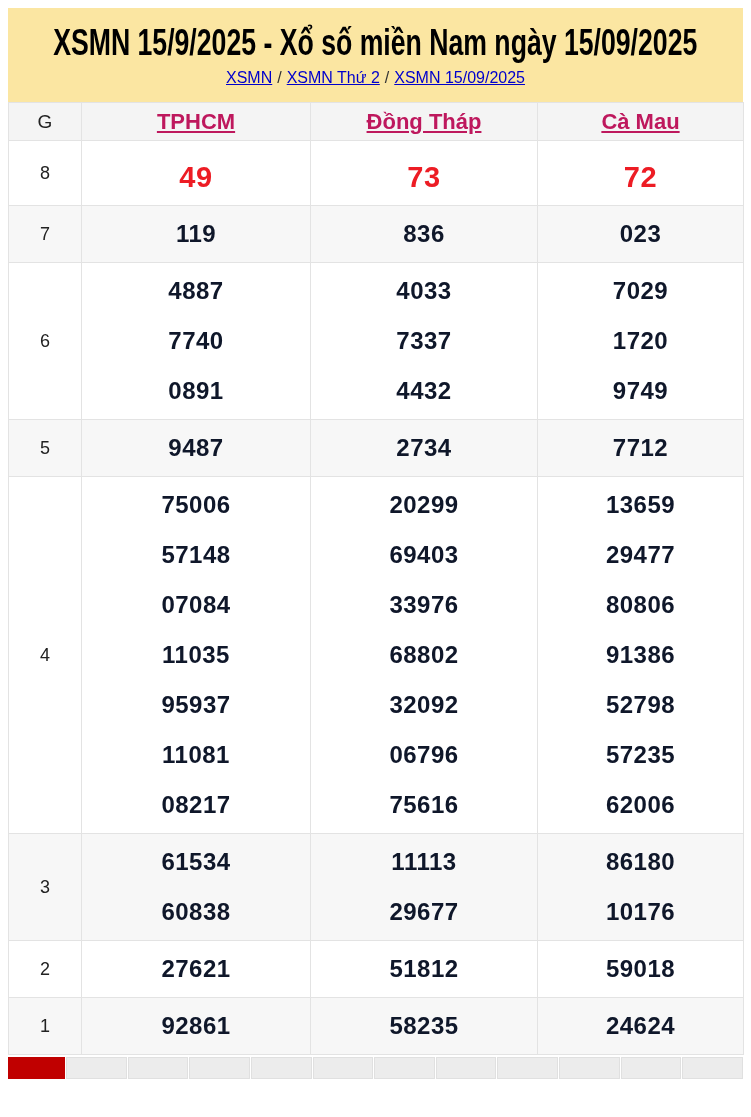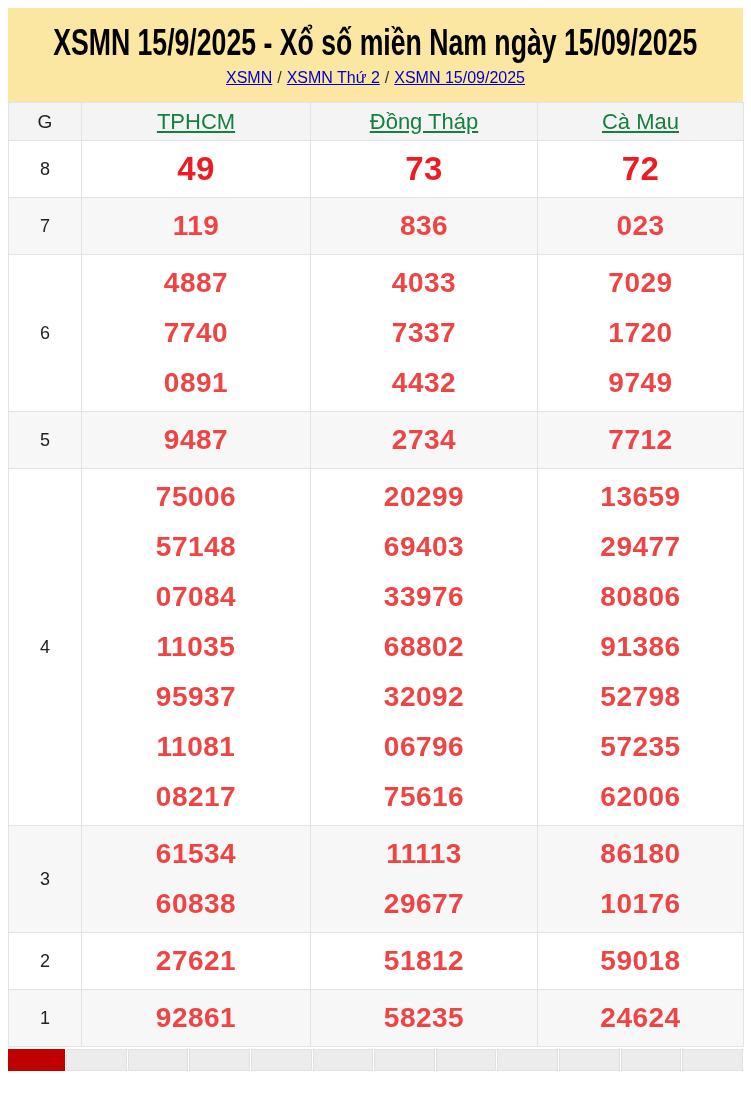--- a/index.html
+++ b/index.html
@@ -55,36 +55,36 @@
     vertical-align: middle;
   }
   thead th {
     height: 38px;
     background: #f4f4f4;
     font-weight: normal;
   }
   th.corner { font-size: 19px; color: #222; }
   thead a.col-link {
     font-size: 22px;
-    font-weight: normal;
-    color: #15803d;
+    font-weight: bold;
+    color: #be185d;
     text-decoration: underline;
     cursor: pointer;
   }
   tbody tr:nth-child(even) { background: #f7f7f7; }
   td.prize { font-size: 18px; color: #222; }
   td.num { padding: 3px 0; }
   .line {
-    font-size: 28px;
+    font-size: 24px;
     line-height: 50px;
     font-weight: bold;
-    color: #ef4444;
+    color: #0f172a;
     letter-spacing: 0.5px;
   }
-  tr.hl .line { color: #ed1c24; font-size: 33px; }
+  tr.hl .line { color: #ed1c24; font-size: 29px; margin-top: 8px; }
 
   
   .partial-row {
     margin-top: 2px;
     width: 735px;
     height: 22px;
     display: flex;
     gap: 1px;
   }
   .pcell {

